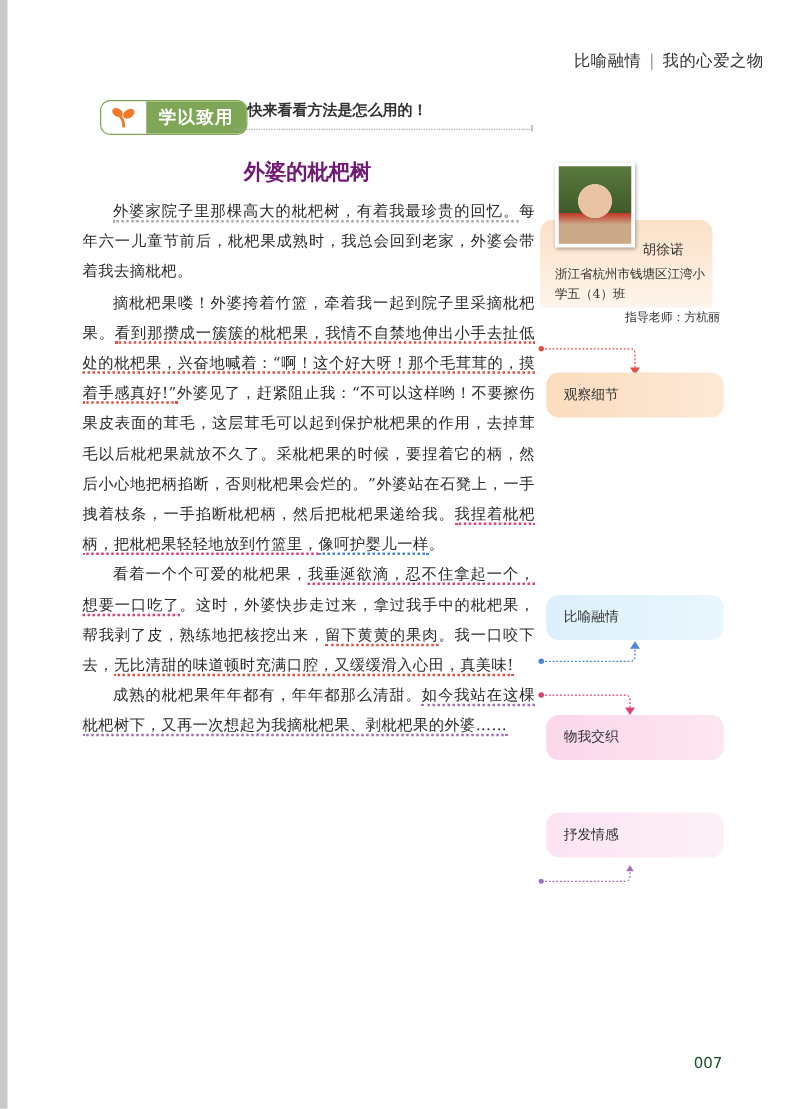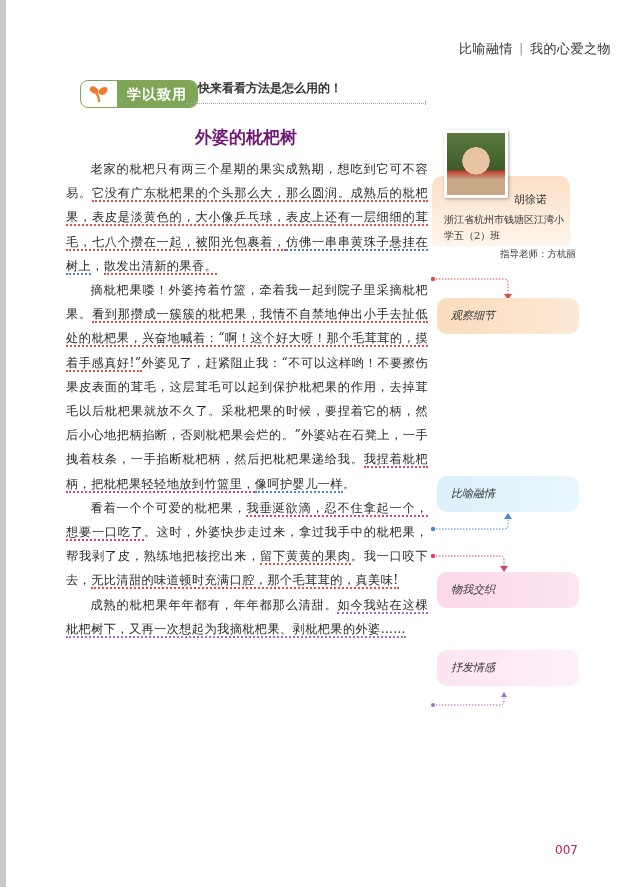--- a/index.html
+++ b/index.html
@@ -27,27 +27,27 @@
   .u-purple { border-bottom:2px dotted #a270b8; }
   .u-gray { border-bottom:2px dotted #aaa; }
   .profile { position:absolute; left:426px; top:128px; width:142px; height:112px; }
   .profile .bg { position:absolute; left:6px; top:48px; width:138px; height:70px; border-radius:10px 10px 0 0;
                  background:linear-gradient(#fbe0c6,#fff5ec); }
   .photo { position:absolute; left:18px; top:2px; width:58px; height:62px; background:#fff; padding:3px; box-shadow:1px 1px 3px rgba(0,0,0,.35); }
   .photo .img { width:100%; height:100%; background:radial-gradient(circle at 50% 45%, #e9c4a4 0 30%, transparent 31%), linear-gradient(#5a7a3e,#3e5a2a 60%,#c23a2a 61%,#c8a886 75%); }
   .pname { position:absolute; left:88px; top:64px; font-size:11px; color:#333; }
   .pschool { position:absolute; left:18px; top:84px; font-size:10px; line-height:16px; color:#333; width:126px; }
   .teacher { position:absolute; left:456px; top:248px; font-size:9.5px; color:#333;margin-left:44px; }
-  .note { position:absolute; left:437px; width:142px; height:36px; border-radius:10px; font-size:11px; color:#333; line-height:36px; padding-left:14px; box-sizing:border-box;font-style:italic; }
+  .note { position:absolute; left:437px; width:142px; height:36px; border-radius:10px; font-size:11px; color:#333; line-height:36px; padding-left:14px; box-sizing:border-box; }
   .n1 { top:298px; background:linear-gradient(90deg,#fbdcbe,#fde9d6); }
   .n2 { top:476px; background:linear-gradient(90deg,#dcf0fb,#e9f6fd); }
   .n3 { top:572px; background:linear-gradient(90deg,#fbd7ea,#fde6f1); }
   .n4 { top:650px; background:linear-gradient(90deg,#fce4f3,#fdf0f8); }
   .conn { position:absolute; }
-  .pagenum { position:absolute; left:555px; top:843px; font-family:"DejaVu Sans","Liberation Sans",sans-serif; font-size:12px; color:#be185d; }
+  .pagenum { position:absolute; left:555px; top:843px; font-family:"DejaVu Sans","Liberation Sans",sans-serif; font-size:12px; color:#14532d; }
 </style>
 </head>
 <body>
 
 <div class="leftbar"></div>
 
 <div class="header">
   <span>比喻融情</span><span class="sep">|</span><span>我的心爱之物</span>
 </div>
 
@@ -62,33 +62,33 @@
     </span>
     <span class="label">学以致用</span>
   </div>
   <span class="slogan">快来看看方法是怎么用的！</span>
 </div>
 <div class="banner-rule"></div>
 
 <div class="title">外婆的枇杷树</div>
 
 <div class="body" id="article-body">
-    <p><span>老家的枇杷只有两三个星期的果实成熟期，想吃到它可不容易。</span><span class="u-red">它没有广东枇杷果的个头那么大，那么圆润。成熟后的枇杷果，表皮是淡黄色的，大小像乒乓球，表皮上还有一层细细的茸毛，七八个攒在一起，被阳光包裹着，</span><span class="u-blue">仿佛一串串黄珠子悬挂在树上</span><span>，</span><span class="u-red">散发出清新的果香。</span></p>
+    <p><span class="u-gray">外婆家院子里那棵高大的枇杷树，有着我最珍贵的回忆。</span><span>每年六一儿童节前后，枇杷果成熟时，我总会回到老家，外婆会带着我去摘枇杷。</span></p>
     <p><span>摘枇杷果喽！外婆挎着竹篮，牵着我一起到院子里采摘枇杷果。</span><span class="u-red">看到那攒成一簇簇的枇杷果，我情不自禁地伸出小手去扯低处的枇杷果，兴奋地喊着：“啊！这个好大呀！那个毛茸茸的，摸着手感真好!”</span><span>外婆见了，赶紧阻止我：“不可以这样哟！不要擦伤果皮表面的茸毛，这层茸毛可以起到保护枇杷果的作用，去掉茸毛以后枇杷果就放不久了。采枇杷果的时候，要捏着它的柄，然后小心地把柄掐断，否则枇杷果会烂的。”外婆站在石凳上，一手拽着枝条，一手掐断枇杷柄，然后把枇杷果递给我。</span><span class="u-pink">我捏着枇杷柄，把枇杷果轻轻地放到竹篮里，</span><span class="u-blue">像呵护婴儿一样</span><span>。</span></p>
-    <p><span>看着一个个可爱的枇杷果，</span><span class="u-pink">我垂涎欲滴，忍不住拿起一个，想要一口吃了</span><span>。这时，外婆快步走过来，拿过我手中的枇杷果，帮我剥了皮，熟练地把核挖出来，</span><span class="u-red">留下黄黄的果肉</span><span>。我一口咬下去，</span><span class="u-red">无比清甜的味道顿时充满口腔，那个毛茸茸的，真美味!</span></p>
+    <p><span>看着一个个可爱的枇杷果，</span><span class="u-pink">我垂涎欲滴，忍不住拿起一个，想要一口吃了</span><span>。这时，外婆快步走过来，拿过我手中的枇杷果，帮我剥了皮，熟练地把核挖出来，</span><span class="u-red">留下黄黄的果肉</span><span>。我一口咬下去，</span><span class="u-red">无比清甜的味道顿时充满口腔，又缓缓滑入心田，真美味!</span></p>
     <p><span>成熟的枇杷果年年都有，年年都那么清甜。</span><span class="u-purple">如今我站在这棵枇杷树下，又再一次想起为我摘枇杷果、剥枇杷果的外婆……</span></p>
   </div>
 
 <div class="profile">
   <div class="bg"></div>
   <div class="photo">
       <div class="img"></div>
     </div>
   <div class="pname">胡徐诺</div>
-  <div class="pschool">浙江省杭州市钱塘区江湾小学五（2）班</div>
+  <div class="pschool">浙江省杭州市钱塘区江湾小学五（4）班</div>
 </div>
 <div class="teacher"><span>指导老师：</span><span>方杭丽</span></div>
 
 <svg class="conn" style="left:430px;top:275px" width="90" height="28">
   <circle cx="3" cy="4" r="2.2" fill="#e0504a"></circle>
     <path d="M3 4 H74 Q78 4 78 8 V20" stroke="#e0504a" stroke-dasharray="1.5 1.5" fill="none"></path>
     <path d="M74 19 L82 19 L78 25 Z" fill="#e0504a"></path>
 </svg>
 <div class="note n1">观察细节</div>
 

